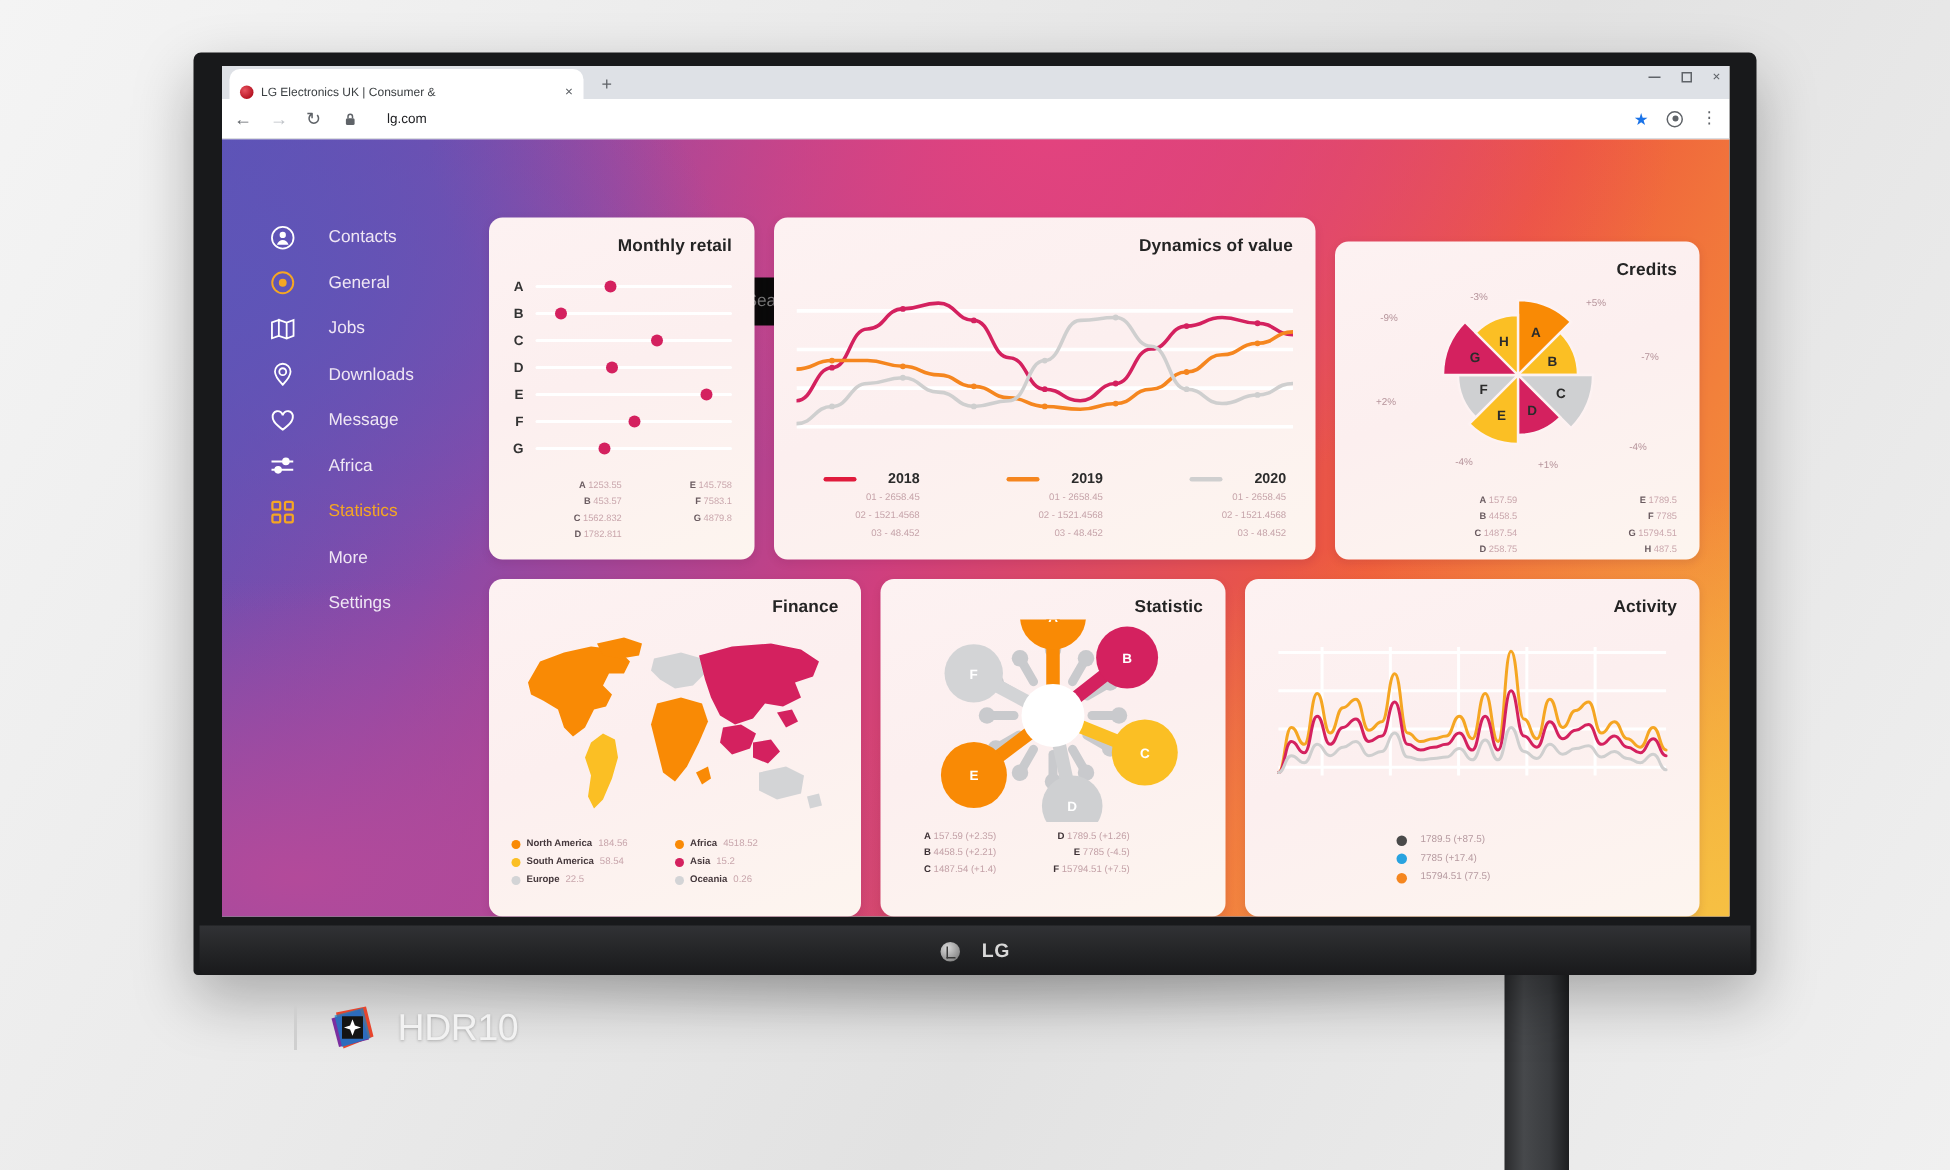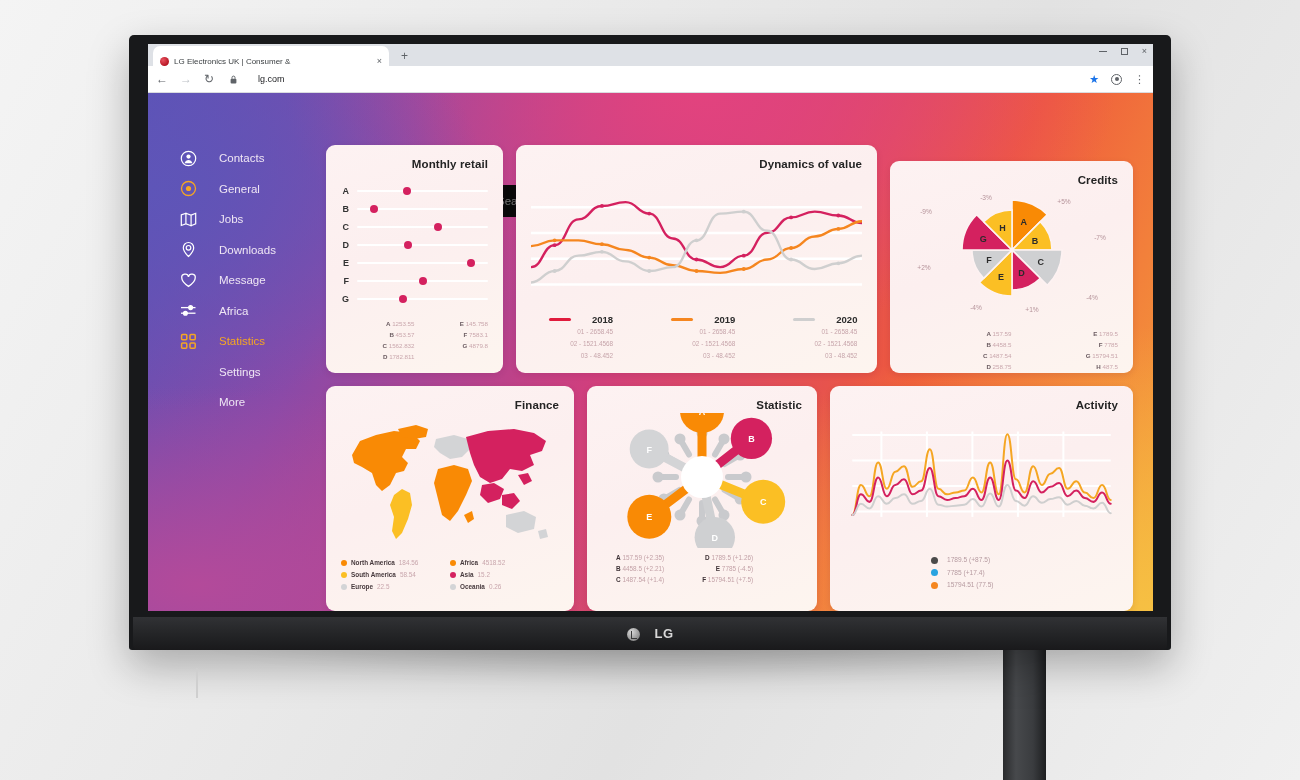--- a/index.html
+++ b/index.html
@@ -307,26 +307,26 @@
                 <rect x="10" y="1.6" width="5.2" height="5.2" rx="1"></rect>
               <rect x="1.6" y="10" width="5.2" height="5.2" rx="1"></rect>
                 <rect x="10" y="10" width="5.2" height="5.2" rx="1"></rect>
             </svg>
           </span>
           <span class="nav-label">Statistics</span>
         </div>
 
         <div class="nav-item">
           <span class="nav-icon"></span>
+          <span class="nav-label">More</span>
+        </div>
+
+        <div class="nav-item">
+          <span class="nav-icon"></span>
           <span class="nav-label">Settings</span>
-        </div>
-
-        <div class="nav-item">
-          <span class="nav-icon"></span>
-          <span class="nav-label">More</span>
         </div>
 
       </div>
     </div>
 
     <div id="content">
 
       <div style="position:absolute;left:337px;top:92px;width:238px;height:32px;background:#090909;border-radius:3px;display:flex;align-items:center;padding:0 12px;">
         <input id="search-input" style="flex: 1 1 0%; background: transparent; border: none; outline: none; color: rgb(231, 231, 231); font-size: 11.5px; font-family: &quot;Liberation Sans&quot;, sans-serif;" placeholder="Search">
         <svg width="17" height="17" viewBox="0 0 17 17" fill="none" stroke="#d8d8d8" stroke-width="1.4">
@@ -670,13 +670,23 @@
 
 <div id="monitor-base-bar">
   <div id="lg-logo">
     <span class="lg-circle"></span>
     <span class="lg-text">LG</span>
   </div>
 </div>
 
 <div id="badges">
   <div id="badge-div"></div>
+  <div class="badge">
+    <svg width="34" height="34" viewBox="0 0 34 34">
+      <path d="M6 7 L26 3 L31 23 L11 31 Z" fill="#e8452c"></path>
+      <path d="M3 11 L22 5 L28 25 L8 30 Z" fill="#7b2fa0"></path>
+      <path d="M5 9 L24 4 L29 24 L10 30 Z" fill="#0d86c9" opacity=".7"></path>
+      <rect x="10" y="9.5" width="14" height="15" fill="#141414"></rect>
+      <path d="M17 11.5 L18.6 15.6 L22.7 17 L18.6 18.4 L17 22.5 L15.4 18.4 L11.3 17 L15.4 15.6 Z" fill="#fff"></path>
+    </svg>
+    <span class="badge-text">HDR10</span>
+  </div>
 </div>
 
 </body></html>

